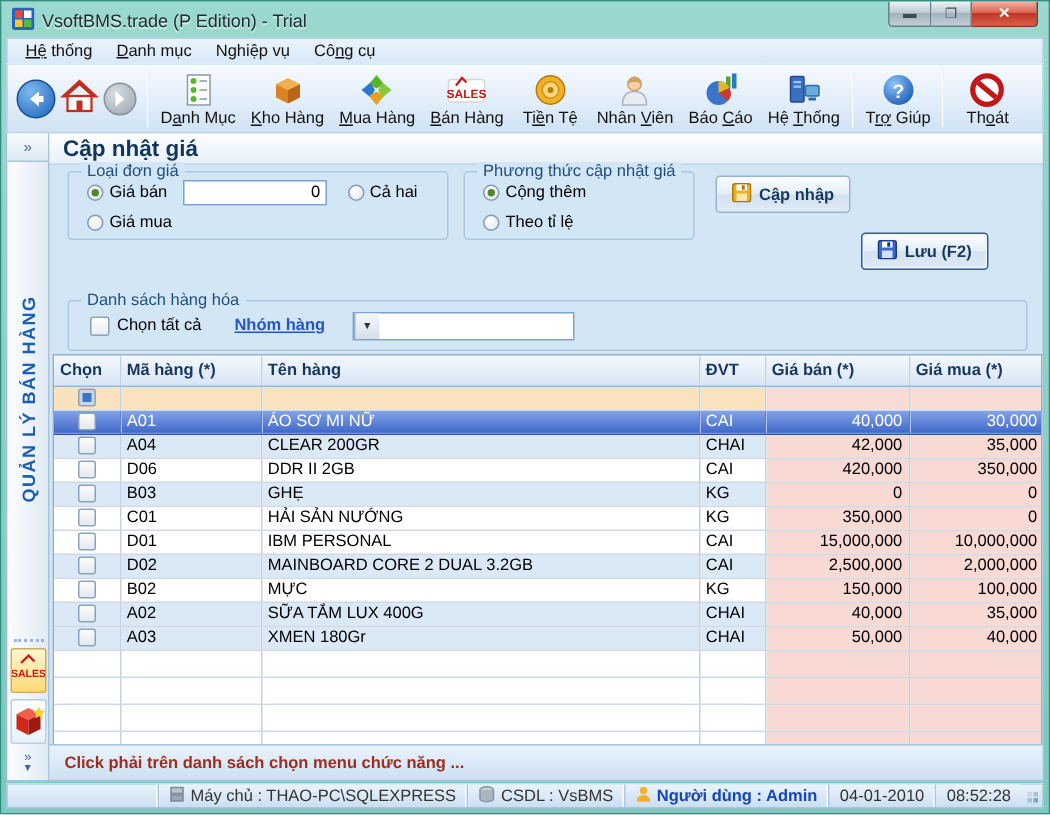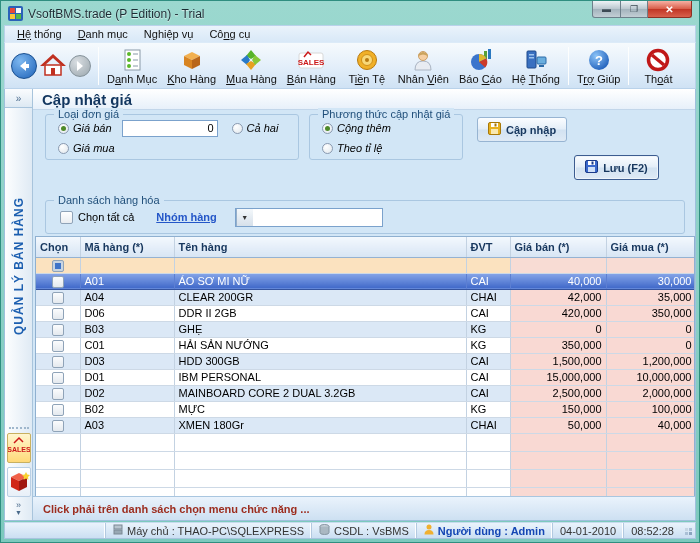--- a/index.html
+++ b/index.html
@@ -48,21 +48,21 @@
   
   .form-a { height:52px; display:flex; align-items:flex-start; padding-top:4px; }
   .groupbox { position:relative; border:1px solid #aac7e1; border-radius:3px; }
   .gb-label { position:absolute; top:-7px; left:8px; background:#d2e6f6; padding:0 4px; color:#1f4e79; }
   .gb1 { margin-left:12px; width:254px; height:46px; }
   .gb2 { margin-left:10px; width:154px; height:46px; }
   .gb-row { display:flex; align-items:center; height:20px; padding-left:12px; margin-top:3px; }
   .gb-row.second { margin-top:0; }
   .radio { width:11px; height:11px; border-radius:50%; border:1px solid #8a9ab0; background:radial-gradient(circle at 35% 30%,#ffffff,#dfe6ec); margin-right:4px; position:relative; flex:none; }
   .radio.on::after { content:""; position:absolute; left:2px; top:2px; width:5px; height:5px; border-radius:50%; background:#4f8a2a; }
-  .rlabel { margin-right:10px; color:#000;font-style:italic; }
+  .rlabel { margin-right:10px; color:#000; }
   .amount-input { width:96px; height:17px; border:1px solid #7ba2cc; background:#fff; text-align:right; padding:0 3px 0 0; font-size:11px; margin-right:14px; }
   .btns { margin-left:14px; display:flex; gap:7px; padding-top:3px; }
   .btn { height:25px; padding:0 10px; display:flex; align-items:center; gap:5px; font-weight:bold; color:#17375e; font-size:11px; background:linear-gradient(#fbfdff,#e4eef8 48%,#d2e2f1 52%,#dfeaf5); border:1px solid #97b4d2; border-radius:3px; }
   .btn.default { border:1px solid #3c5c90; box-shadow:0 0 0 1px #eef4fa inset;margin-top:38px; }
 
   .form-b { height:38px; padding:2px 0 0 0;margin-top:36px; }
   .gb3 { margin-left:12px; margin-right:10px; height:34px; }
   .gb3-row { display:flex; align-items:center; height:100%; padding-left:14px; }
   .checkbox { width:13px; height:13px; border:1px solid #8fa3b8; border-radius:2px; background:linear-gradient(#ffffff,#e9edf1); margin-right:5px; flex:none; }
   .cbl { margin-right:22px; }
@@ -413,28 +413,20 @@
                 <td class="num price">0</td>
               </tr>
               <tr class="">
                 <td class="c-check"><span class="cb"></span></td>
                 <td class="c-code">C01</td>
                 <td class="c-name">HẢI SẢN NƯỚNG</td>
                 <td class="c-unit">KG</td>
                 <td class="num price">350,000</td>
                 <td class="num price">0</td>
               </tr>
-              <tr class="stripe">
-                <td class="c-check"><span class="cb"></span></td>
-                <td class="c-code">D03</td>
-                <td class="c-name">HDD 300GB</td>
-                <td class="c-unit">CAI</td>
-                <td class="num price">1,500,000</td>
-                <td class="num price">1,200,000</td>
-              </tr>
               <tr class="">
                 <td class="c-check"><span class="cb"></span></td>
                 <td class="c-code">D01</td>
                 <td class="c-name">IBM PERSONAL</td>
                 <td class="c-unit">CAI</td>
                 <td class="num price">15,000,000</td>
                 <td class="num price">10,000,000</td>
               </tr>
               <tr class="stripe">
                 <td class="c-check"><span class="cb"></span></td>
@@ -444,20 +436,28 @@
                 <td class="num price">2,500,000</td>
                 <td class="num price">2,000,000</td>
               </tr>
               <tr class="">
                 <td class="c-check"><span class="cb"></span></td>
                 <td class="c-code">B02</td>
                 <td class="c-name">MỰC</td>
                 <td class="c-unit">KG</td>
                 <td class="num price">150,000</td>
                 <td class="num price">100,000</td>
+              </tr>
+              <tr class="stripe">
+                <td class="c-check"><span class="cb"></span></td>
+                <td class="c-code">A02</td>
+                <td class="c-name">SỮA TẮM LUX 400G</td>
+                <td class="c-unit">CHAI</td>
+                <td class="num price">40,000</td>
+                <td class="num price">35,000</td>
               </tr>
               <tr class="stripe">
                 <td class="c-check"><span class="cb"></span></td>
                 <td class="c-code">A03</td>
                 <td class="c-name">XMEN 180Gr</td>
                 <td class="c-unit">CHAI</td>
                 <td class="num price">50,000</td>
                 <td class="num price">40,000</td>
               </tr>
               <tr class="empty">

